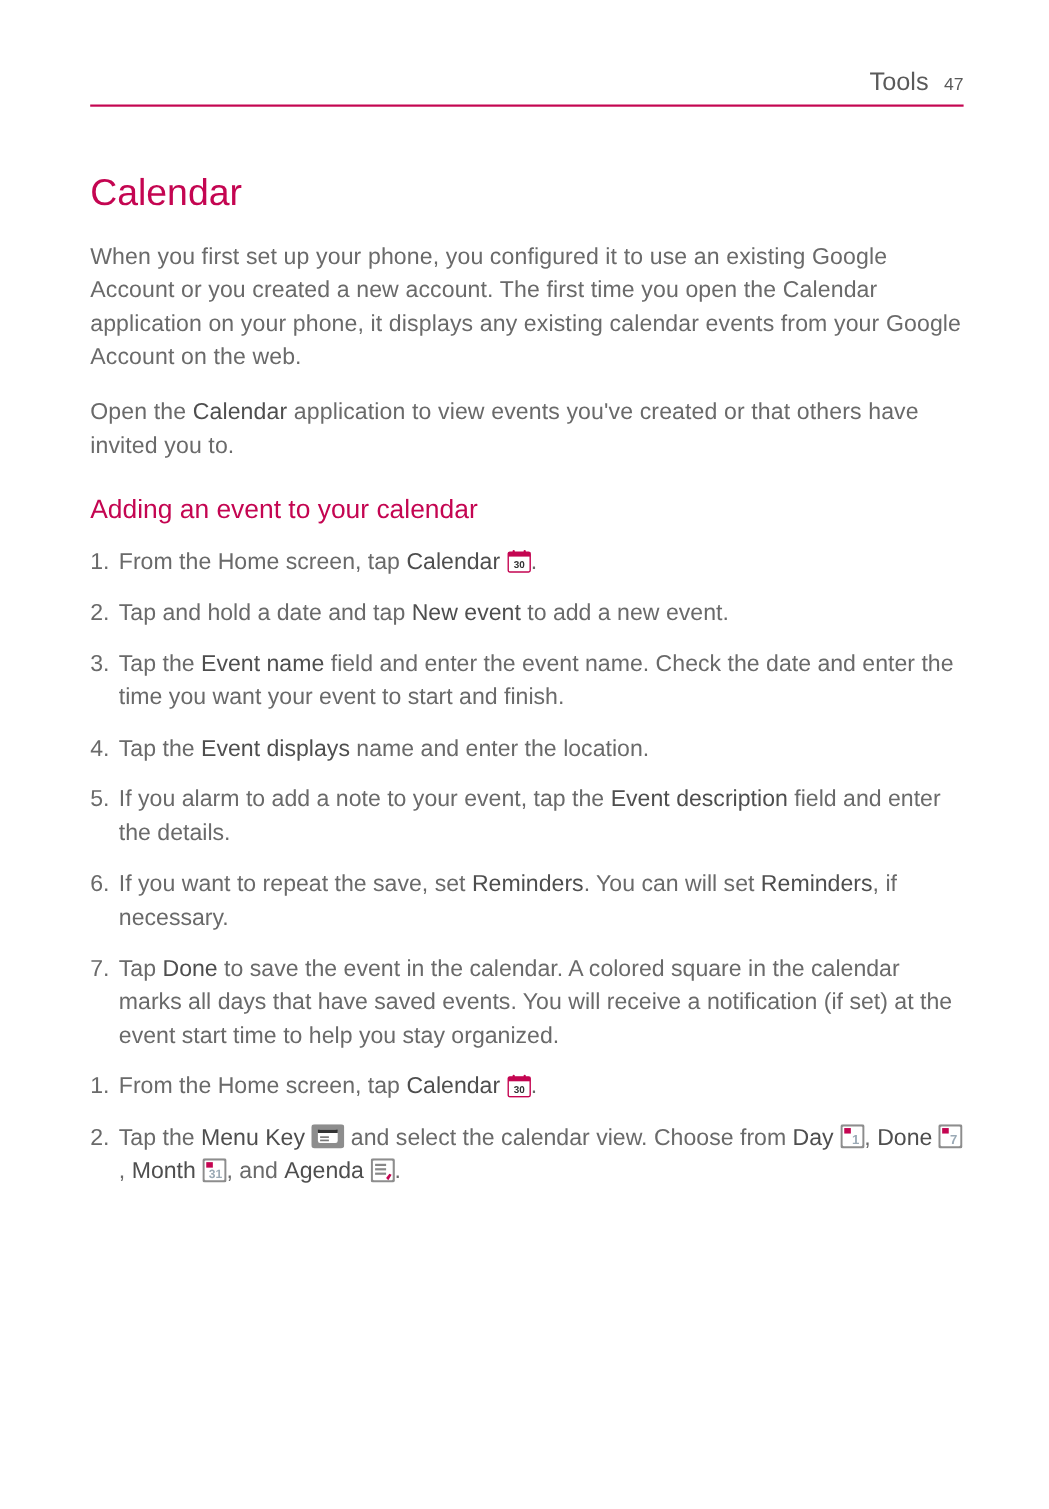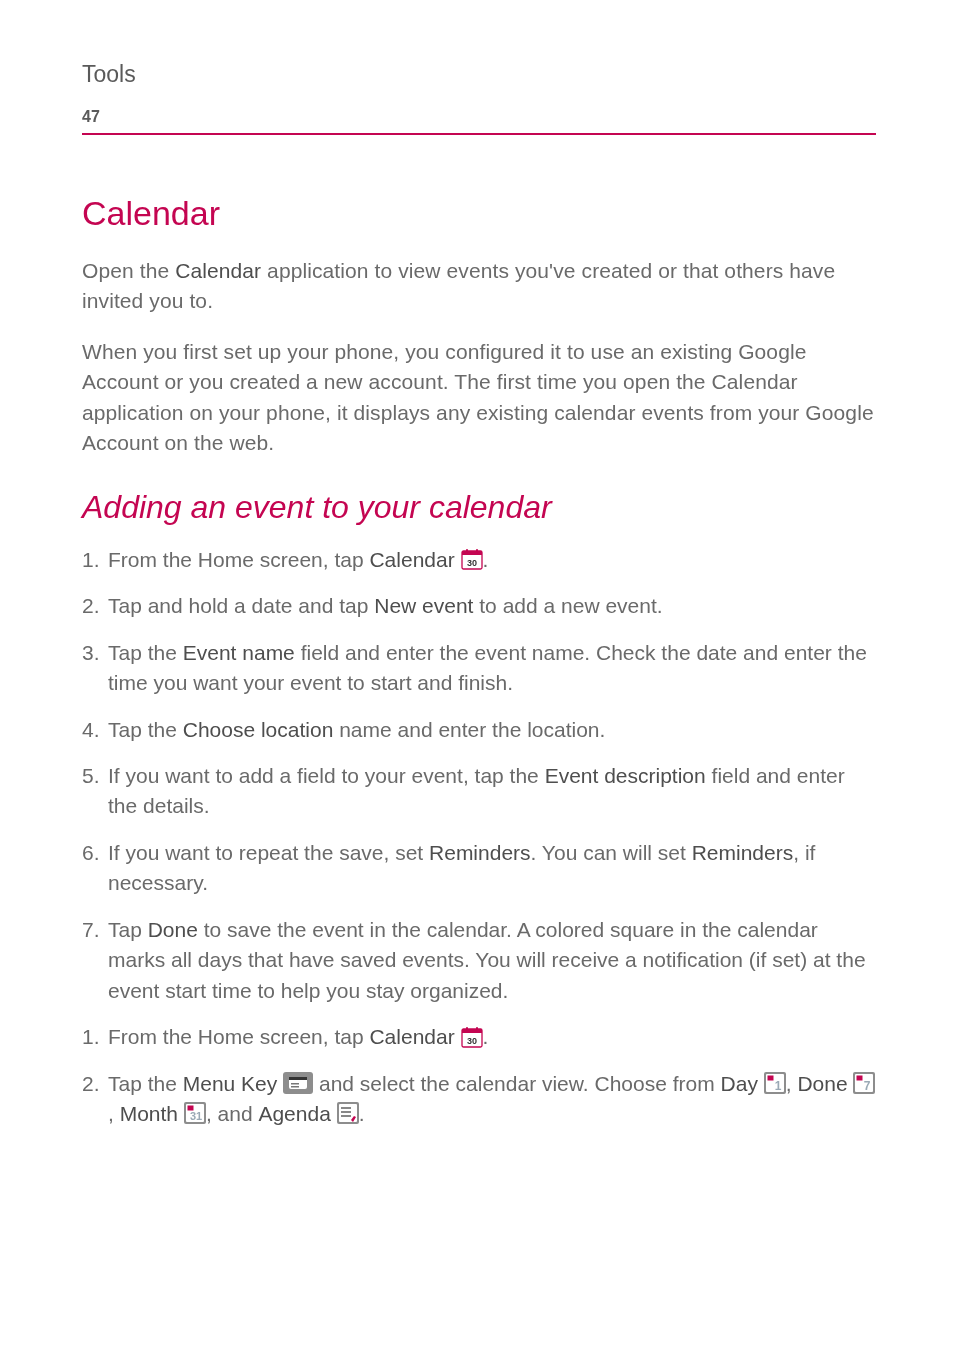--- a/index.html
+++ b/index.html
@@ -17,50 +17,48 @@
     padding: 58px 78px 0 82px;
   }
   .running-head {
     display: flex;
     justify-content: flex-end;
     align-items: baseline;
     gap: 14px;
     border-bottom: 2px solid #c40551;
     padding-bottom: 4px;
     margin-bottom: 54px;
-    flex-direction: column;
   }
   .running-head .section {
     font-size: 23px;
     color: #5a5a5a;
     font-weight: 300;
   }
   .running-head .pageno {
     font-size: 16px;
     color: #5a5a5a;
-    font-weight: 700;
+    font-weight: 400;
   }
   h1.title {
     color: #c40551;
     font-size: 34px;
     font-weight: 500;
     margin-bottom: 18px;
   }
   p.body {
     margin-bottom: 20px;
     color: #6a6a6a;
     letter-spacing: 0.1px;
   }
   h2.subhead {
     color: #c40551;
-    font-size: 32px;
+    font-size: 24px;
     font-weight: 500;
     margin-top: 26px;
     margin-bottom: 14px;
-    font-style: italic;
   }
   ol.steps {
     list-style: none;
     counter-reset: step;
     margin: 0;
     padding: 0;
   }
   ol.steps > li {
     counter-increment: step;
     position: relative;
@@ -134,47 +132,47 @@
 
 <div class="page">
 
   <div class="running-head">
     <span class="section">Tools</span>
     <span class="pageno">47</span>
   </div>
 
   <h1 class="title">Calendar</h1>
 
+  <p class="body">When you first set up your phone, you configured it to use an existing Google Account or you created a new account. The first time you open the Calendar application on your phone, it displays any existing calendar events from your Google Account on the web.</p>
+
   <p class="body">
     <span>Open the </span><span class="b">Calendar</span><span> application to view events you've created or that others have invited you to.</span>
   </p>
 
-  <p class="body">When you first set up your phone, you configured it to use an existing Google Account or you created a new account. The first time you open the Calendar application on your phone, it displays any existing calendar events from your Google Account on the web.</p>
-
   <h2 class="subhead">Adding an event to your calendar</h2>
 
   <ol class="steps">
     <li>
       <span>From the Home screen, tap </span><span class="b">Calendar</span><span> </span><span class="icon">
           <svg width="22" height="22">
             <use href="#ic-cal30"></use>
           </svg>
         </span><span>.</span>
     </li>
     <li>
       <span>Tap and hold a date and tap </span><span class="b">New event</span><span> to add a new event.</span>
     </li>
     <li>
       <span>Tap the </span><span class="b">Event name</span><span> field and enter the event name. Check the date and enter the time you want your event to start and finish.</span>
     </li>
     <li>
-      <span>Tap the </span><span class="b">Choose location</span><span> name and enter the location.</span>
-    </li>
-    <li>
-      <span>If you want to add a field to your event, tap the </span><span class="b">Event description</span><span> field and enter the details.</span>
+      <span>Tap the </span><span class="b">Event displays</span><span> name and enter the location.</span>
+    </li>
+    <li>
+      <span>If you alarm to add a note to your event, tap the </span><span class="b">Event description</span><span> field and enter the details.</span>
     </li>
     <li>
       <span>If you want to repeat the save, set </span><span class="b">Reminders</span><span>. You can will set </span><span class="b">Reminders</span><span>, if necessary.</span>
     </li>
     <li>
       <span>Tap </span><span class="b">Done</span><span> to save the event in the calendar. A colored square in the calendar marks all days that have saved events. You will receive a notification (if set) at the event start time to help you stay organized.</span>
     </li>
   </ol>
 
 

